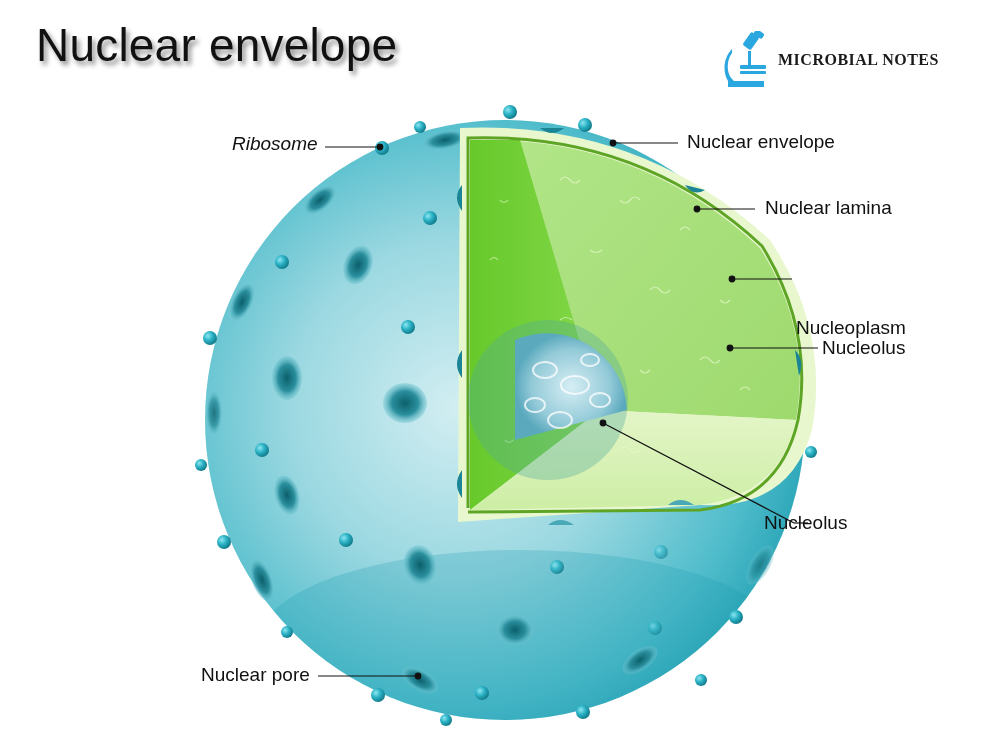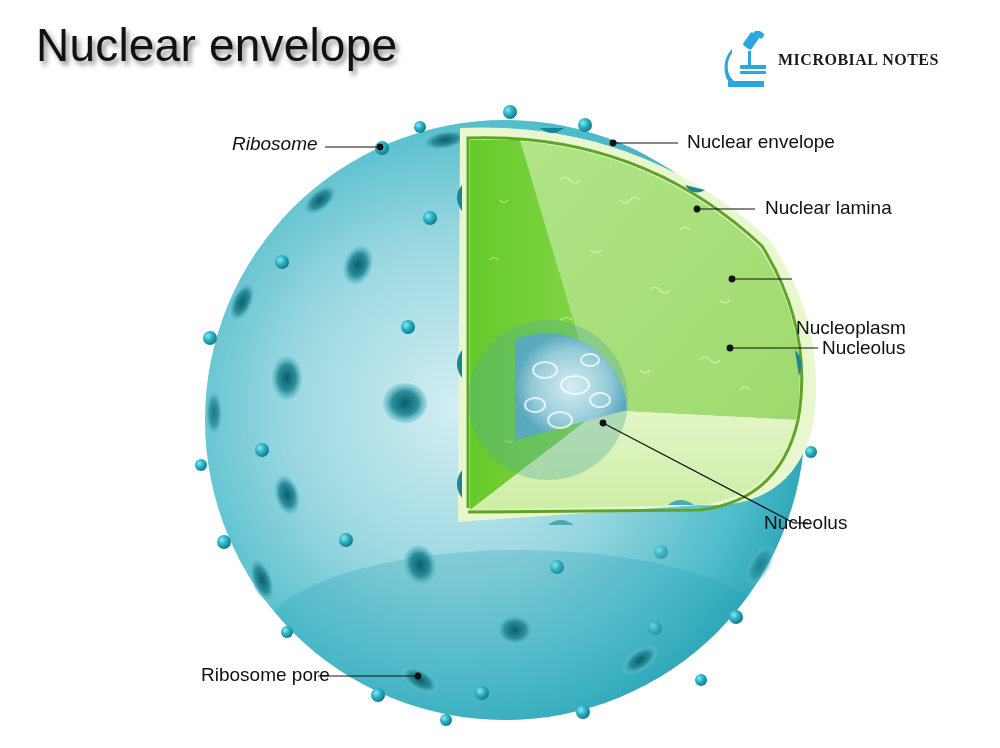--- a/index.html
+++ b/index.html
@@ -192,13 +192,13 @@
       <circle cx="418" cy="676" r="2.8"></circle>
   </g>
 </svg>
 
 <div class="label" style="left:232px; top:133px;font-style:italic;">Ribosome</div>
 <div class="label" style="left:687px; top:131px;">Nuclear envelope</div>
 <div class="label" style="left:765px; top:197px;">Nuclear lamina</div>
 <div class="label" style="left:796px; top:281px;margin-top:36px;">Nucleoplasm</div>
 <div class="label" style="left:822px; top:337px;">Nucleolus</div>
 <div class="label" style="left:764px; top:512px;">Nucleolus</div>
-<div class="label" style="left:201px; top:664px;">Ribosome pore</div>
+<div class="label" style="left:201px; top:664px;">Nuclear pore</div>
 
 </body></html>

